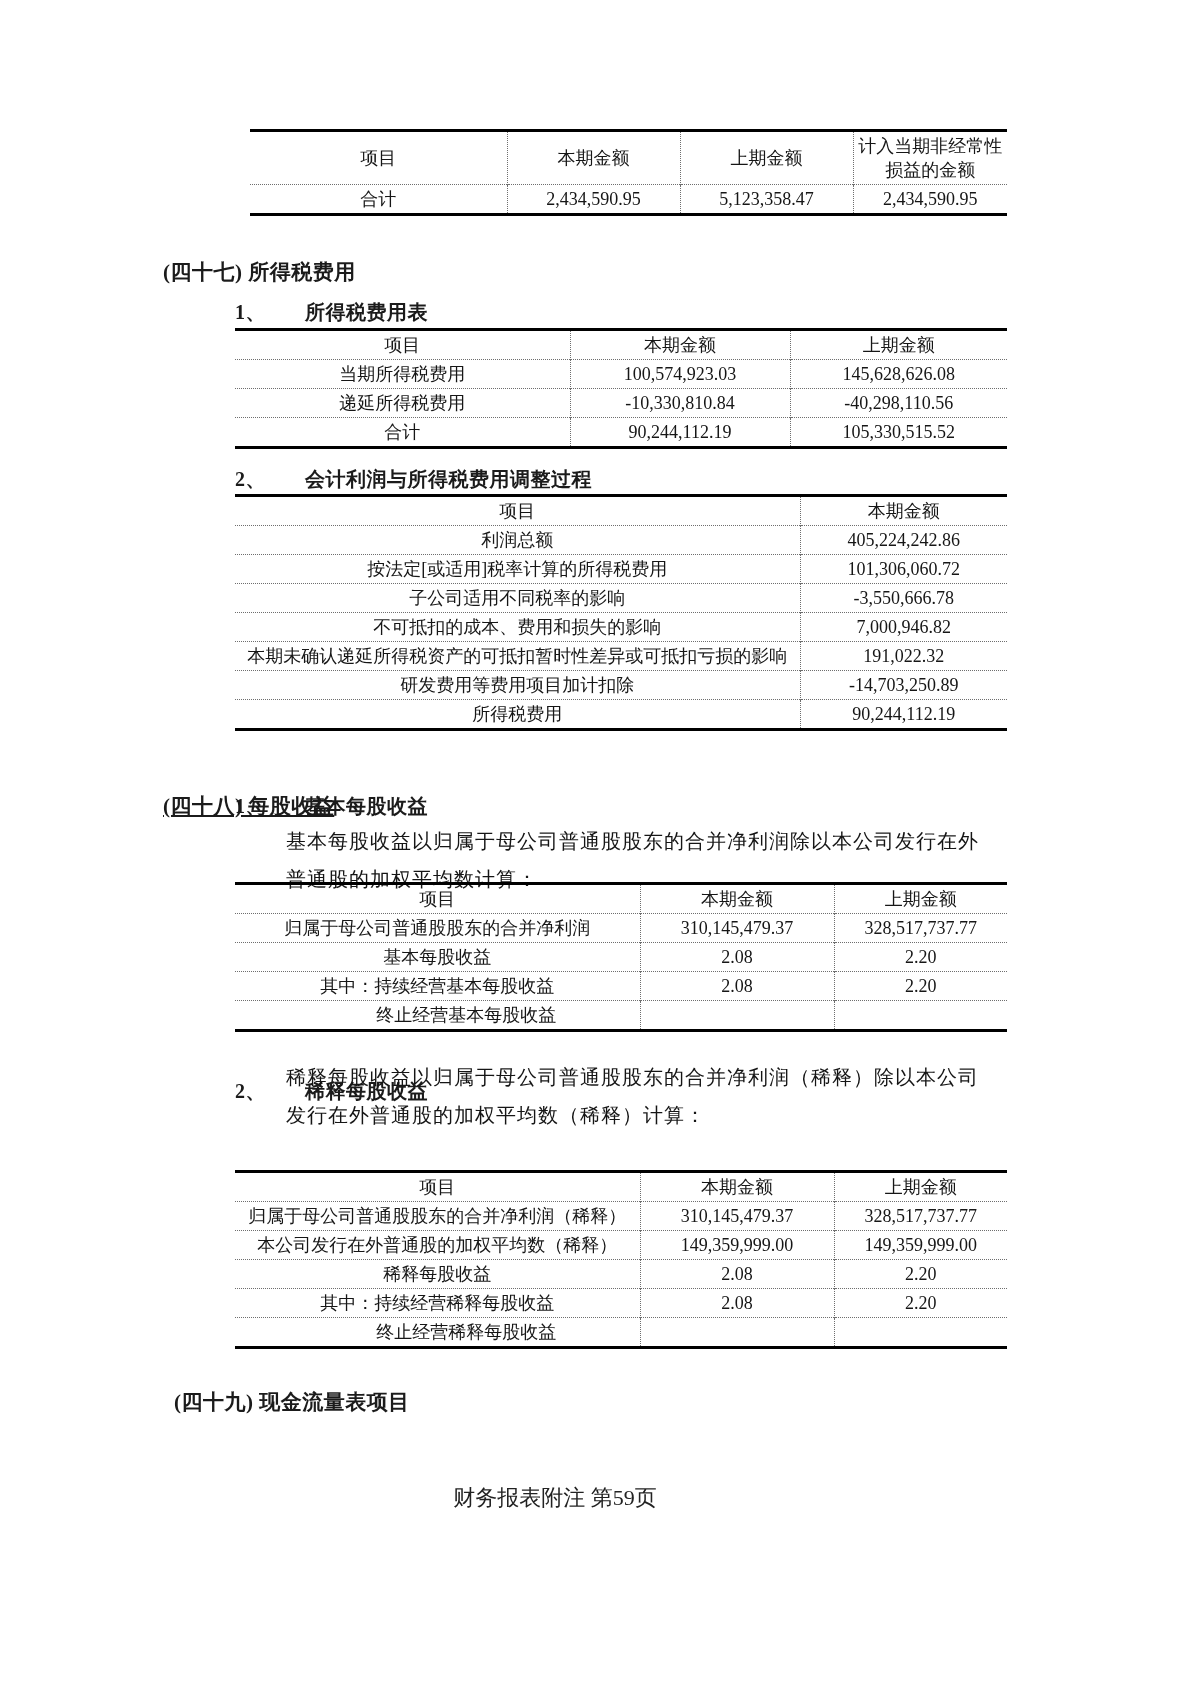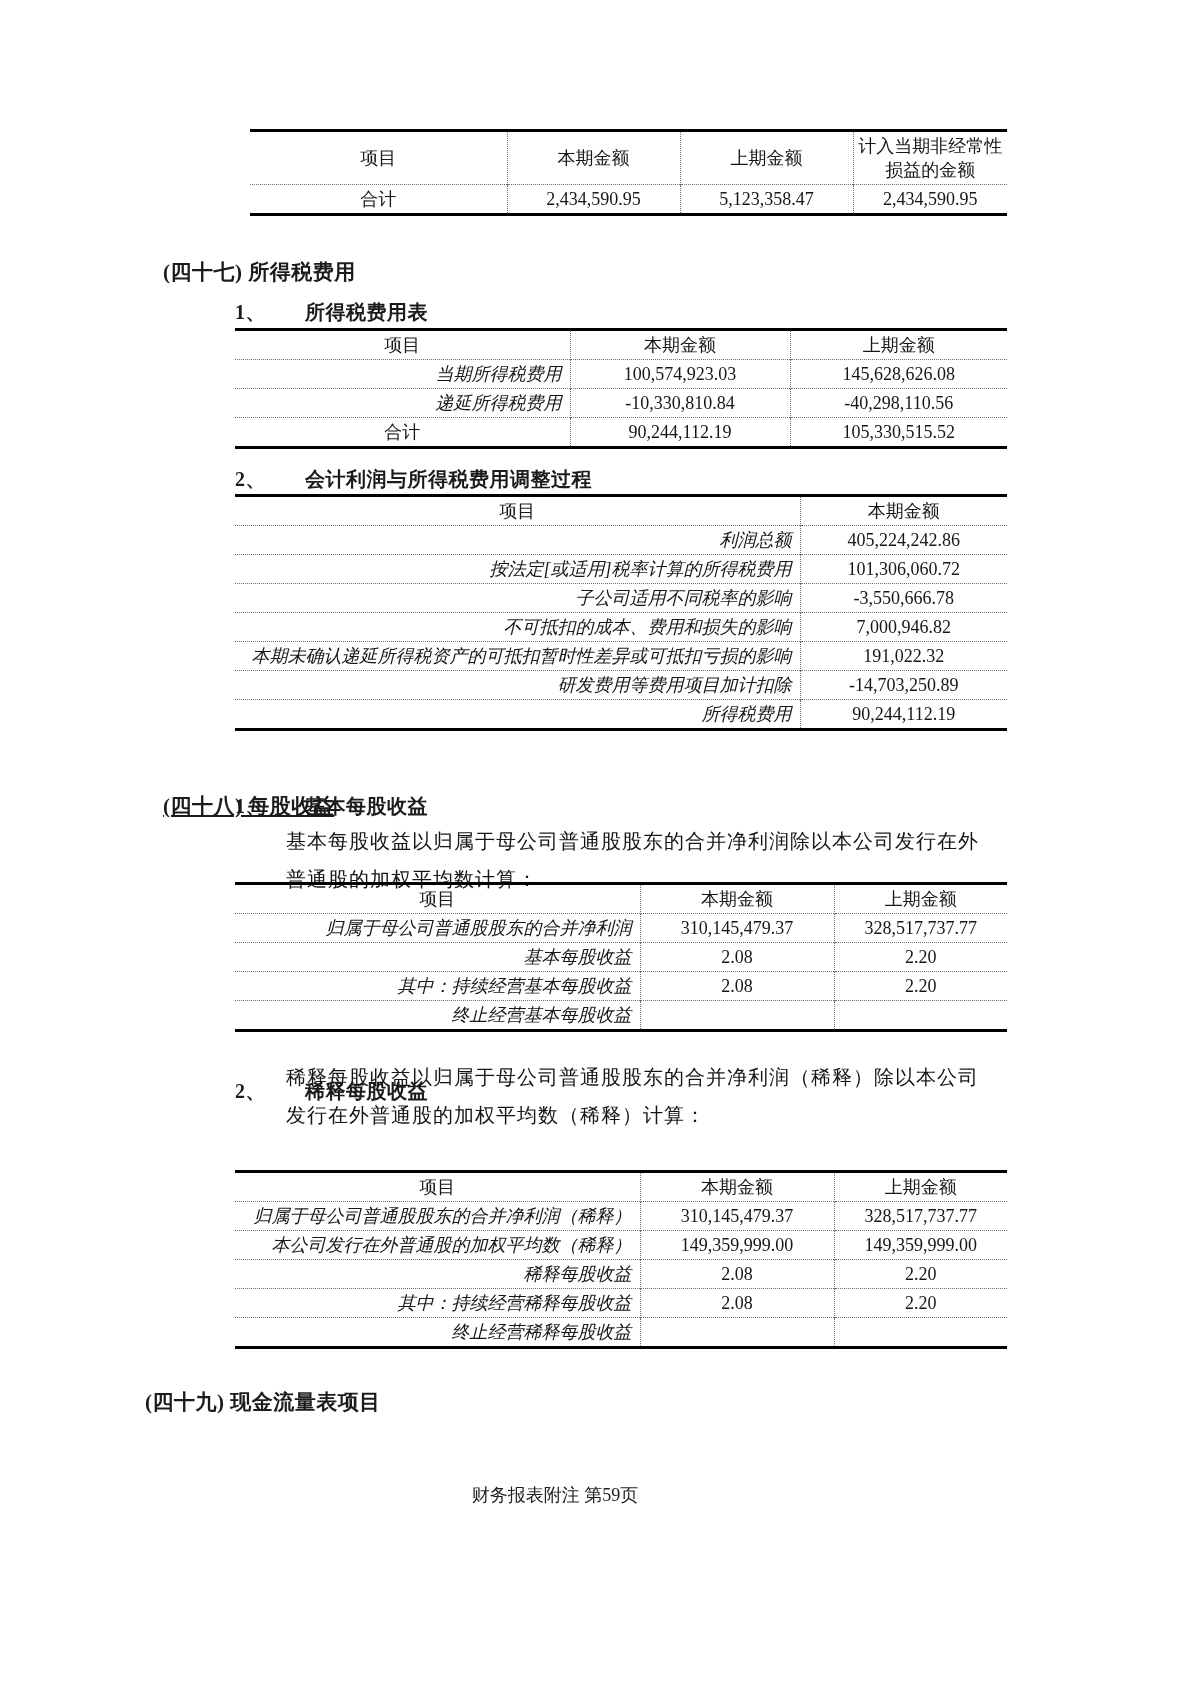--- a/index.html
+++ b/index.html
@@ -14,29 +14,29 @@
     font-size:18px;line-height:24px;color:#161616;
   }
   table.fin th,table.fin td{
     padding:2px 8px;font-weight:normal;vertical-align:middle;
     overflow:hidden;
   }
   table.fin th{text-align:center;padding:2px 4px;}
   table.fin tr+tr td,table.fin tr+tr th{border-top:1px dotted #6e6e6e;}
   table.fin td:nth-child(n+2),table.fin th:nth-child(n+2){border-left:1px dotted #6e6e6e;}
   table.fin td.num{text-align:center;font-variant-numeric:tabular-nums;}
-  table.fin td.lbl{text-align:right;font-style:italic;}
+  table.fin td.lbl{text-align:center;}
   table.fin td.c{text-align:center;}
   table.fin td.ind{padding-left:66px;}
   
   .sec-title{position:absolute;font-size:21px;font-weight:bold;white-space:nowrap;letter-spacing:.5px;}
   .sub-head{position:absolute;display:flex;font-size:20px;font-weight:bold;white-space:nowrap;letter-spacing:.5px;}
   .sub-head .no{width:70px;flex:0 0 70px;}
   .para{position:absolute;font-size:20px;line-height:38px;letter-spacing:1px;color:#151515;}
-  .footer{position:absolute;left:0;right:90px;text-align:center;font-size:18px;color:#222;}
+  .footer{position:absolute;left:0;right:90px;text-align:center;font-size:22px;color:#222;}
   .abs{position:absolute;}
 </style>
 </head>
 <body>
 
 <div class="page">
 
   <table class="fin abs" style="top:129px;left:250px;width:757px;">
     <colgroup>
         <col style="width:257px">
@@ -227,17 +227,17 @@
       <td class="num">2.20</td>
     </tr>
     <tr>
       <td class="lbl ind">终止经营稀释每股收益</td>
       <td class="num"></td>
       <td class="num"></td>
     </tr>
   </tbody>
     </table>
 
-  <div class="sec-title" style="top:1388px;left:145px;">(四十九) 现金流量表项目</div>
+  <div class="sec-title" style="top:1388px;left:174px;">(四十九) 现金流量表项目</div>
 
   <div class="footer" style="top:1483px;">财务报表附注 第59页</div>
 
 </div>
 
 </body></html>

